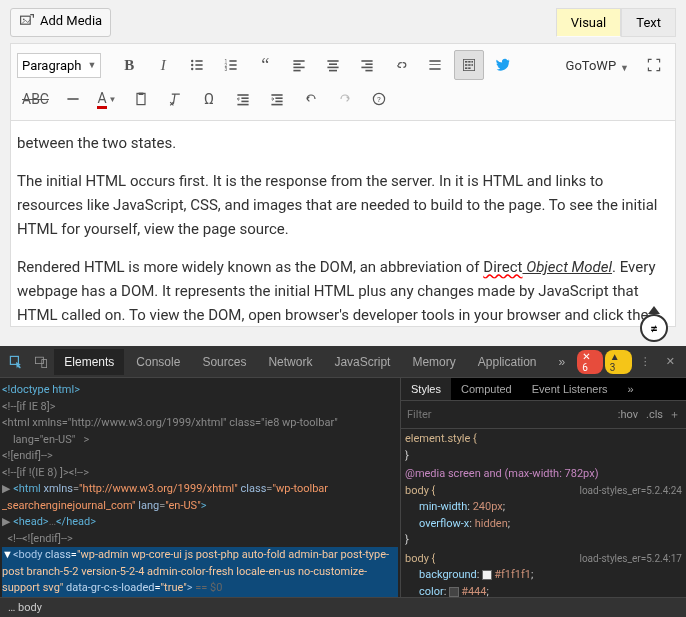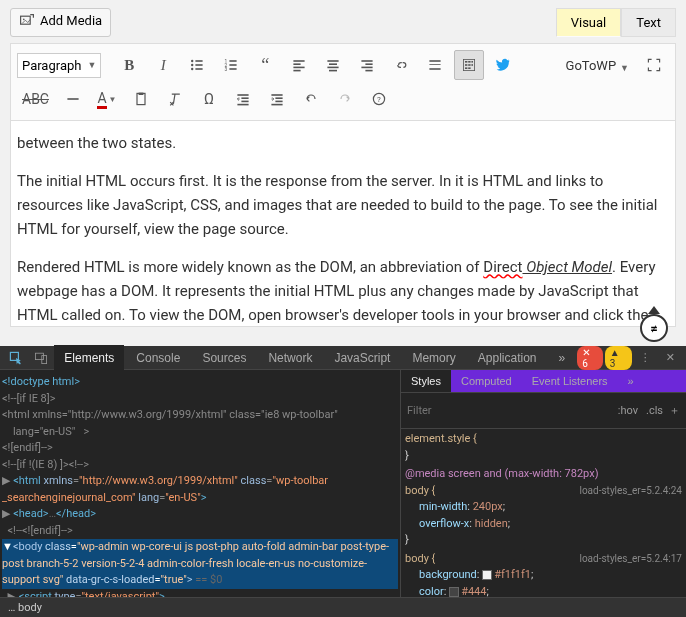--- a/index.html
+++ b/index.html
@@ -19,44 +19,44 @@
 .spacer{flex:1}
 .content{background:#fff;border:1px solid #ddd;border-top:none;margin:0 10px;padding:10px 6px;font-family:Georgia,serif;font-size:15px;line-height:1.6;color:#333;height:206px;overflow:hidden}
 .content p{margin-bottom:14px}
 .ul-red{text-decoration:underline wavy red}
 .ul-i{font-style:italic;text-decoration:underline}
 .badge{position:absolute;right:18px;top:314px;width:28px;height:28px;border:2px solid #333;border-radius:50%;display:flex;align-items:center;justify-content:center;background:#fff}
 .badge::before{content:"≠";font-weight:bold}
 .badge-hat{position:absolute;right:18px;top:306px;width:28px;height:8px;display:flex;justify-content:center}
 .badge-hat::before{content:"";width:0;height:0;border-left:6px solid transparent;border-right:6px solid transparent;border-bottom:8px solid #333}
 .devtools{position:absolute;left:0;right:0;top:346px;bottom:0;background:#242424;color:#ccc;font-family:Menlo,Consolas,monospace;font-size:11px;display:flex;flex-direction:column}
-.dt-tabs{display:flex;align-items:center;background:#333;border-bottom:1px solid #444;height:24px;padding:0 4px;gap:2px}
+.dt-tabs{display:flex;align-items:center;background:#333;border-bottom:1px solid #444;height:32px;padding:0 4px;gap:2px}
 .dt-tab{padding:6px 10px;color:#aaa;cursor:pointer;font-family:-apple-system,sans-serif;font-size:12px}
 .dt-tab.elements{color:#eee;background:#242424}
 .dt-icon{width:24px;height:24px;display:flex;align-items:center;justify-content:center;cursor:pointer;color:#999}
 .dt-icon.blue{color:#5db0d7}
 .dt-warn{color:#aaa;font-size:11px;display:flex;align-items:center;gap:2px;margin-left:auto}
 .dt-warn .err{color:#fff;background:#e74c3c;border-radius:8px;padding:1px 5px;font-size:10px}
 .dt-warn .wrn{color:#333;background:#f5c518;border-radius:8px;padding:1px 5px;font-size:10px}
 .dt-body{flex:1;display:flex;overflow:hidden}
 .dt-dom{flex:1;padding:4px 2px;overflow:hidden;line-height:1.5}
 .dt-dom .line{white-space:pre;color:#888}
 .dt-dom .tag{color:#5db0d7}
 .dt-dom .attr{color:#9bbbdc}
 .dt-dom .val{color:#f29766}
 .dt-dom .sel{background:#0e4a7a;color:#fff;display:block;white-space:pre-wrap}
 .dt-dom .sel .tag{color:#a8c7e8}
 .dt-dom .sel .attr{color:#bcd5ee}
 .dt-dom .sel .val{color:#f8c89f}
 .dt-dom .ghost{color:#666}
 .dt-styles{width:286px;border-left:1px solid #444;display:flex;flex-direction:column}
-.st-tabs{display:flex;background:#6d28d9;border-bottom:1px solid #444}
+.st-tabs{display:flex;background:#000000;border-bottom:1px solid #444}
 .st-tab{padding:5px 10px;font-family:-apple-system,sans-serif;font-size:11px;color:#aaa;cursor:pointer}
 .st-tab.active{background:#242424;color:#eee}
-.st-filter{display:flex;align-items:center;border-bottom:1px solid #444;padding:2px 6px;height:36px}
+.st-filter{display:flex;align-items:center;border-bottom:1px solid #444;padding:2px 6px;height:28px}
 .st-filter input{background:transparent;border:none;color:#ccc;font-size:11px;flex:1;outline:none}
 .st-filter .hov{color:#999;font-size:11px;margin-right:8px;cursor:pointer}
 .st-filter .cls{color:#999;font-size:11px;margin-right:6px;cursor:pointer}
 .st-filter .plus{color:#999;cursor:pointer}
 .st-rules{flex:1;overflow:hidden;padding:2px 4px;line-height:1.5}
 .rule{margin-bottom:2px}
 .rule-head{display:flex;justify-content:space-between;align-items:baseline}
 .sel-txt{color:#d2b48c}
 .media{color:#c586c0}
 .src{color:#888;font-size:10px;cursor:pointer}

